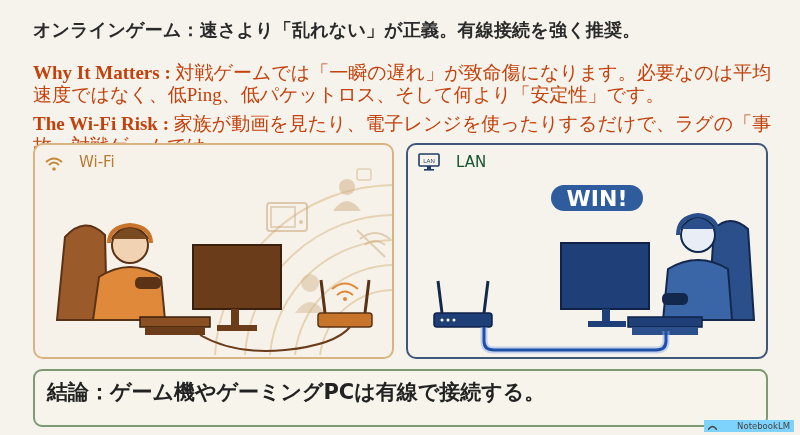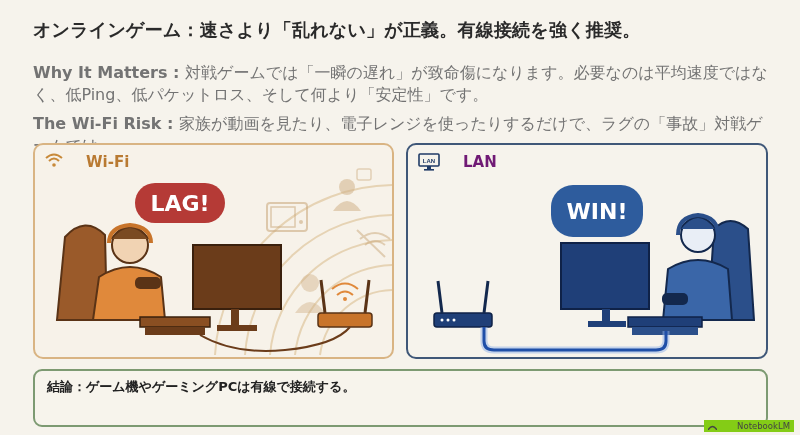--- a/index.html
+++ b/index.html
@@ -10,60 +10,60 @@
     color: #2b2b2b;
     position: relative;
   }
   .title {
     position: absolute; left: 33px; top: 18px;
     font-size: 18px; font-weight: bold; letter-spacing: 0.2px;
     color: #2a2a2a; white-space: nowrap;
   }
   .para {
     position: absolute; left: 33px;
-    font-size: 16px; line-height: 22px; color: #737373; width: 745px;
+    font-size: 19px; line-height: 22px; color: #c2410c; width: 745px; font-family: Liberation Serif, serif;
   }
   .para .lead { font-weight: bold; }
   .p1 { top: 62px; }
   .p2 { top: 113px; }
   .panel {
     position: absolute; top: 143px; height: 216px;
     border-radius: 10px; border: 2px solid;
     background: #f7f2e9; overflow: hidden;
   }
   .panel-wifi { left: 33px; width: 361px; border-color: #d9b483; }
   .panel-lan { left: 406px; width: 362px; border-color: #3f5778; background: #f6f3ec; }
   .panel-head {
     position: absolute; left: 10px; top: 8px;
-    display: flex; align-items: flex-start; gap: 23px;
-    font-size: 15px; font-weight: bold;
+    display: flex; align-items: flex-end; gap: 16px;
+    font-size: 15px; font-weight: normal;
   }
   .panel-wifi .panel-head { color: #b97a32; }
-  .panel-lan .panel-head { color: #701a75; }
+  .panel-lan .panel-head { color: #14532d; }
   .panel svg.scene { position: absolute; left: 0; top: 0; }
   .bubble {
     position: absolute; display: flex; align-items: center; justify-content: center;
     font-weight: bold; font-size: 22px; color: #fff; border-radius: 22px;
   }
   .bubble-lag { left: 100px; top: 38px; width: 90px; height: 40px; background: #b53a36; }
-  .bubble-win { left: 143px; top: 40px; width: 92px; height: 52px; background: #2e5c9d; }
+  .bubble-win { left: 143px; top: 40px; width: 92px; height: 26px; background: #2e5c9d; }
   .conclusion {
     position: absolute; left: 33px; top: 369px; width: 735px; height: 58px;
     border: 2px solid #7d9a72; border-radius: 9px; background: #f7f4ec;
   }
   .conclusion .c-title {
-    position: absolute; left: 12px; top: 7px; font-size: 13px; font-weight: bold; color: #222;
+    position: absolute; left: 12px; top: 7px; font-size: 21px; font-weight: bold; color: #222;
     white-space: nowrap;
   }
   .conclusion .c-sub {
     position: absolute; left: 12px; top: 33px; font-size: 12.5px; color: #2b2b2b;
   }
   .watermark {
     position: absolute; right: 6px; top: 420px; font-size: 8.5px; color: #444;
-    background: #84cc16; padding: 1px 4px;
+    background: #7dd3fc; padding: 1px 4px;
     display: flex; align-items: center; gap: 20px;
   }
 </style>
 </head>
 <body>
 
 <div class="title">オンラインゲーム：速さより「乱れない」が正義。有線接続を強く推奨。</div>
 
 <div class="para p1">
   <span class="lead">Why It Matters : </span><span>対戦ゲームでは「一瞬の遅れ」が致命傷になります。必要なのは平均速度ではなく、低Ping、低パケットロス、そして何より「安定性」です。</span>
@@ -134,21 +134,20 @@
     <path d="M165 190 Q200 210 250 205 Q300 200 315 182" fill="none" stroke="#6b3c1a" stroke-width="2"></path>
   </svg>
   <div class="panel-head">
     <svg width="18" height="14" viewBox="0 0 18 14">
       <path d="M1 5 Q9 -2 17 5" fill="none" stroke="#c88a3a" stroke-width="2"></path>
       <path d="M4 8 Q9 3 14 8" fill="none" stroke="#c88a3a" stroke-width="2"></path>
       <circle cx="9" cy="12" r="1.8" fill="#c88a3a"></circle>
     </svg>
     <span>Wi-Fi</span>
   </div>
-  <div class="bubble bubble-lag">LAG!</div>
 </div>
 
 <div class="panel panel-lan">
   <svg class="scene" width="362" height="216" viewBox="0 0 362 216">
 
     <path d="M300 175 L306 84 Q322 68 340 84 L346 175 Z" fill="#2b4f8a" stroke="#13284d" stroke-width="2"></path>
 
     <circle cx="290" cy="90" r="17" fill="#e9eef6" stroke="#13284d" stroke-width="2"></circle>
     <path d="M272 84 Q290 60 308 84" fill="#2b4f8a" stroke="#13284d" stroke-width="2"></path>
     <path d="M270 90 Q270 72 290 70 Q310 72 310 90" fill="none" stroke="#2b4f8a" stroke-width="4"></path>

